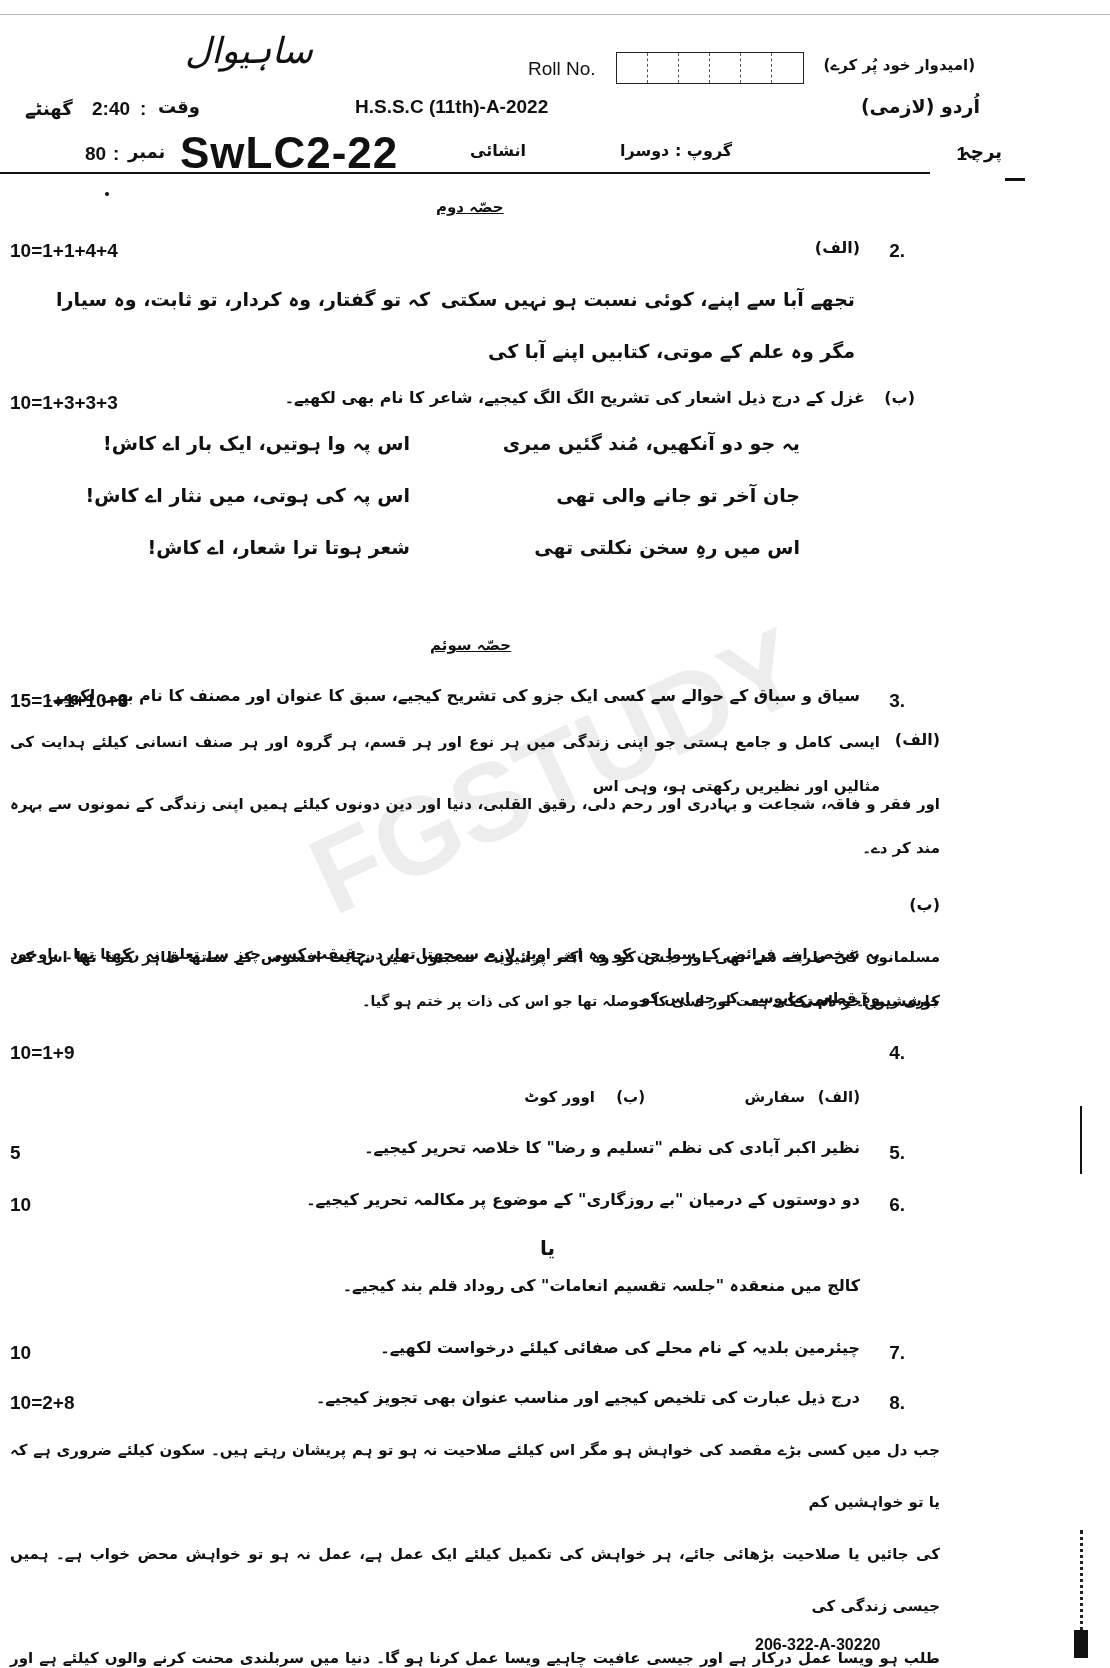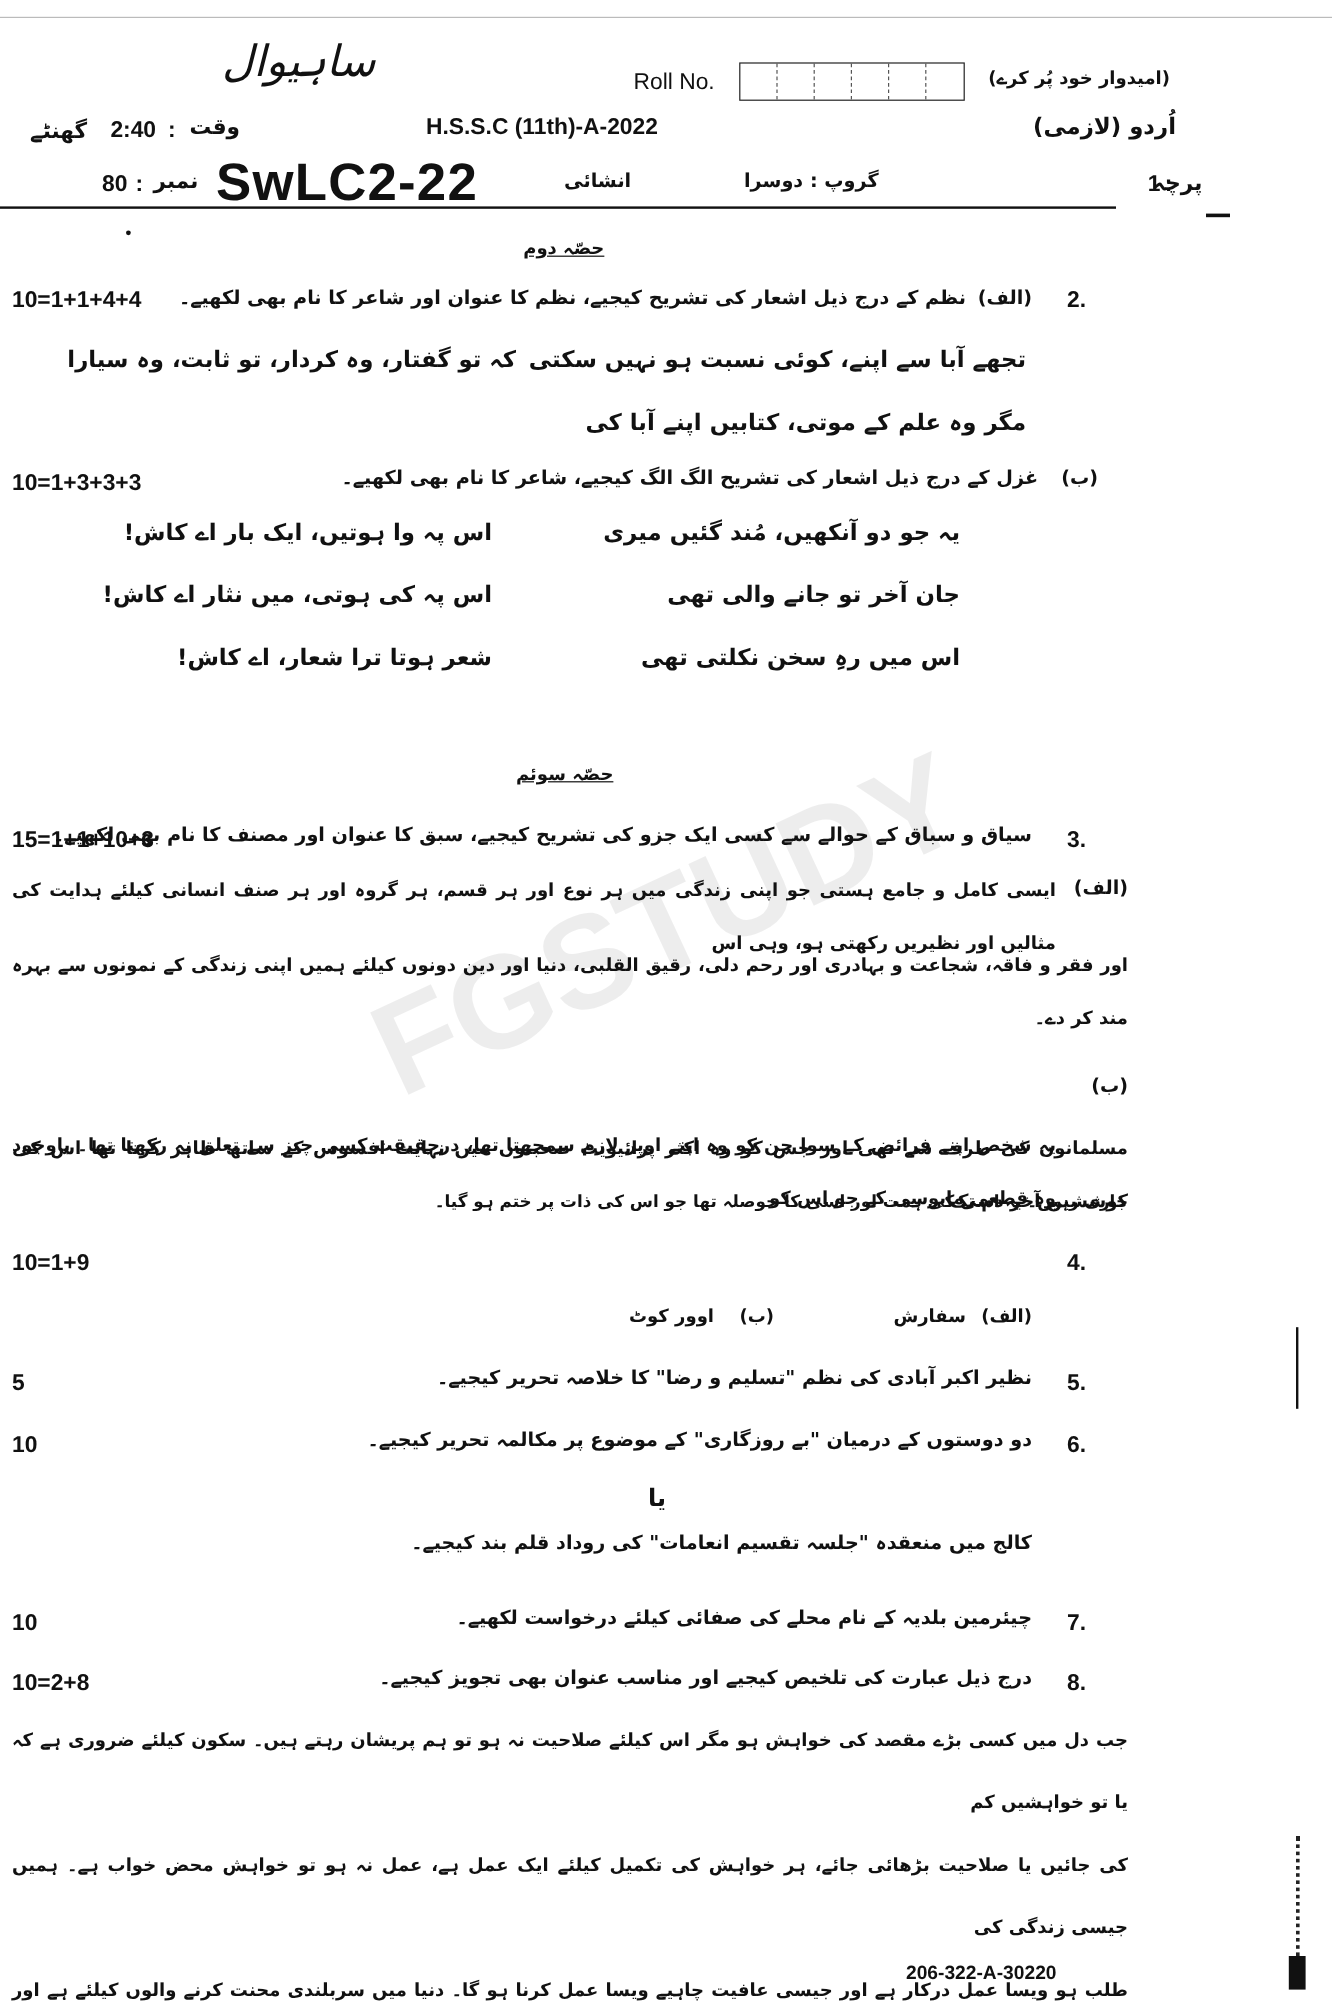--- a/index.html
+++ b/index.html
@@ -69,21 +69,20 @@
   <div class="abs ur" style="right:108px;top:141px;font-size:18px;">پرچہ</div>
 
   <div class="abs" style="left:0;top:172px;width:930px;height:0;border-bottom:2px solid #111;"></div>
   <div class="abs" style="left:1005px;top:178px;width:20px;height:3px;background:#111;"></div>
   <div class="abs" style="left:105px;top:192px;width:4px;height:4px;background:#111;border-radius:50%;"></div>
 
   <div class="abs ur heading-center" style="left:436px;top:198px;font-size:15px;">حصّہ دوم</div>
 
   <div class="abs qnum" style="right:205px;top:240px;font-weight:bold;">2.</div>
   <div class="abs ur" style="right:250px;top:238px;font-size:16px;">(الف)</div>
-  <div class="abs ur" style="right:305px;top:238px;font-size:16px;">نظم کے درج ذیل اشعار کی تشریح کیجیے، نظم کا عنوان اور شاعر کا نام بھی لکھیے۔</div>
   <div class="abs marks" style="left:10px;top:240px;">10=1+1+4+4</div>
 
   <div class="abs verse" style="right:255px;top:288px;">تجھے آبا سے اپنے، کوئی نسبت ہو نہیں سکتی</div>
   <div class="abs verse" style="right:680px;top:288px;">کہ تو گفتار، وہ کردار، تو ثابت، وہ سیارا</div>
   <div class="abs verse" style="right:255px;top:340px;">مگر وہ علم کے موتی، کتابیں اپنے آبا کی</div>
 
   <div class="abs ur" style="right:195px;top:388px;font-size:16px;">(ب)</div>
   <div class="abs ur" style="right:245px;top:388px;font-size:16px;margin-left:12px;">غزل کے درج ذیل اشعار کی تشریح الگ الگ کیجیے، شاعر کا نام بھی لکھیے۔</div>
   <div class="abs marks" style="left:10px;top:392px;">10=1+3+3+3</div>
 

